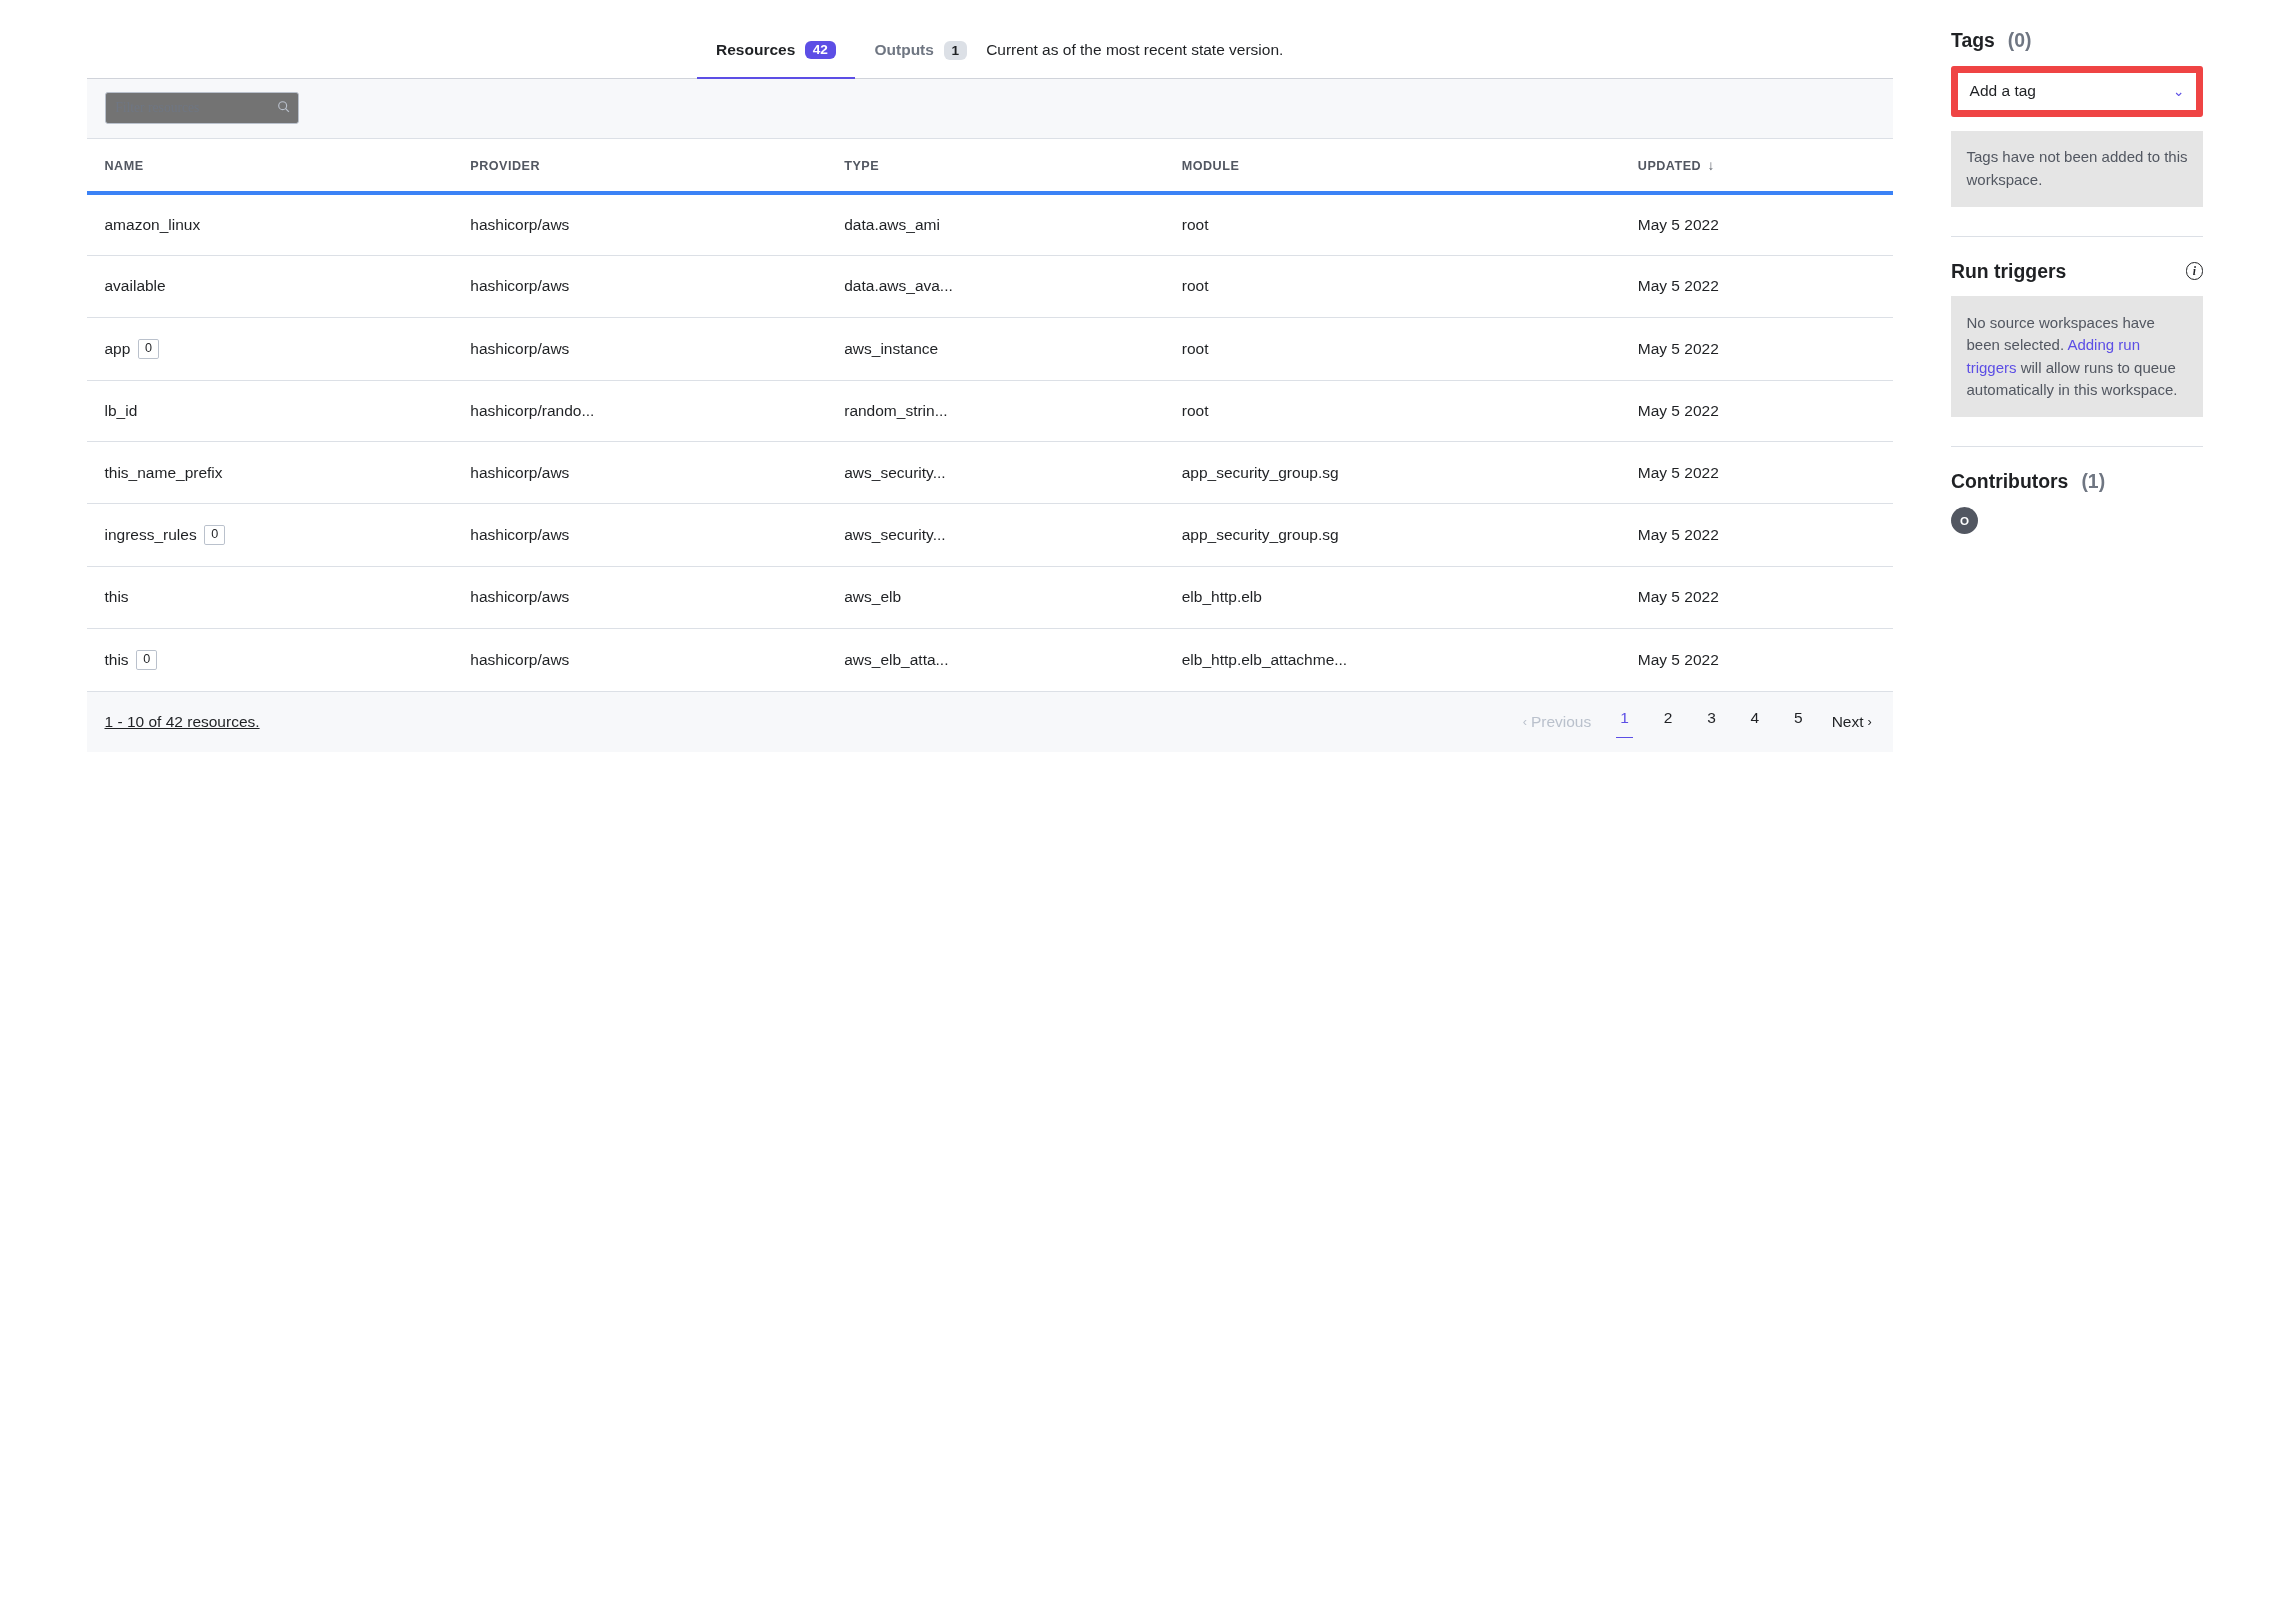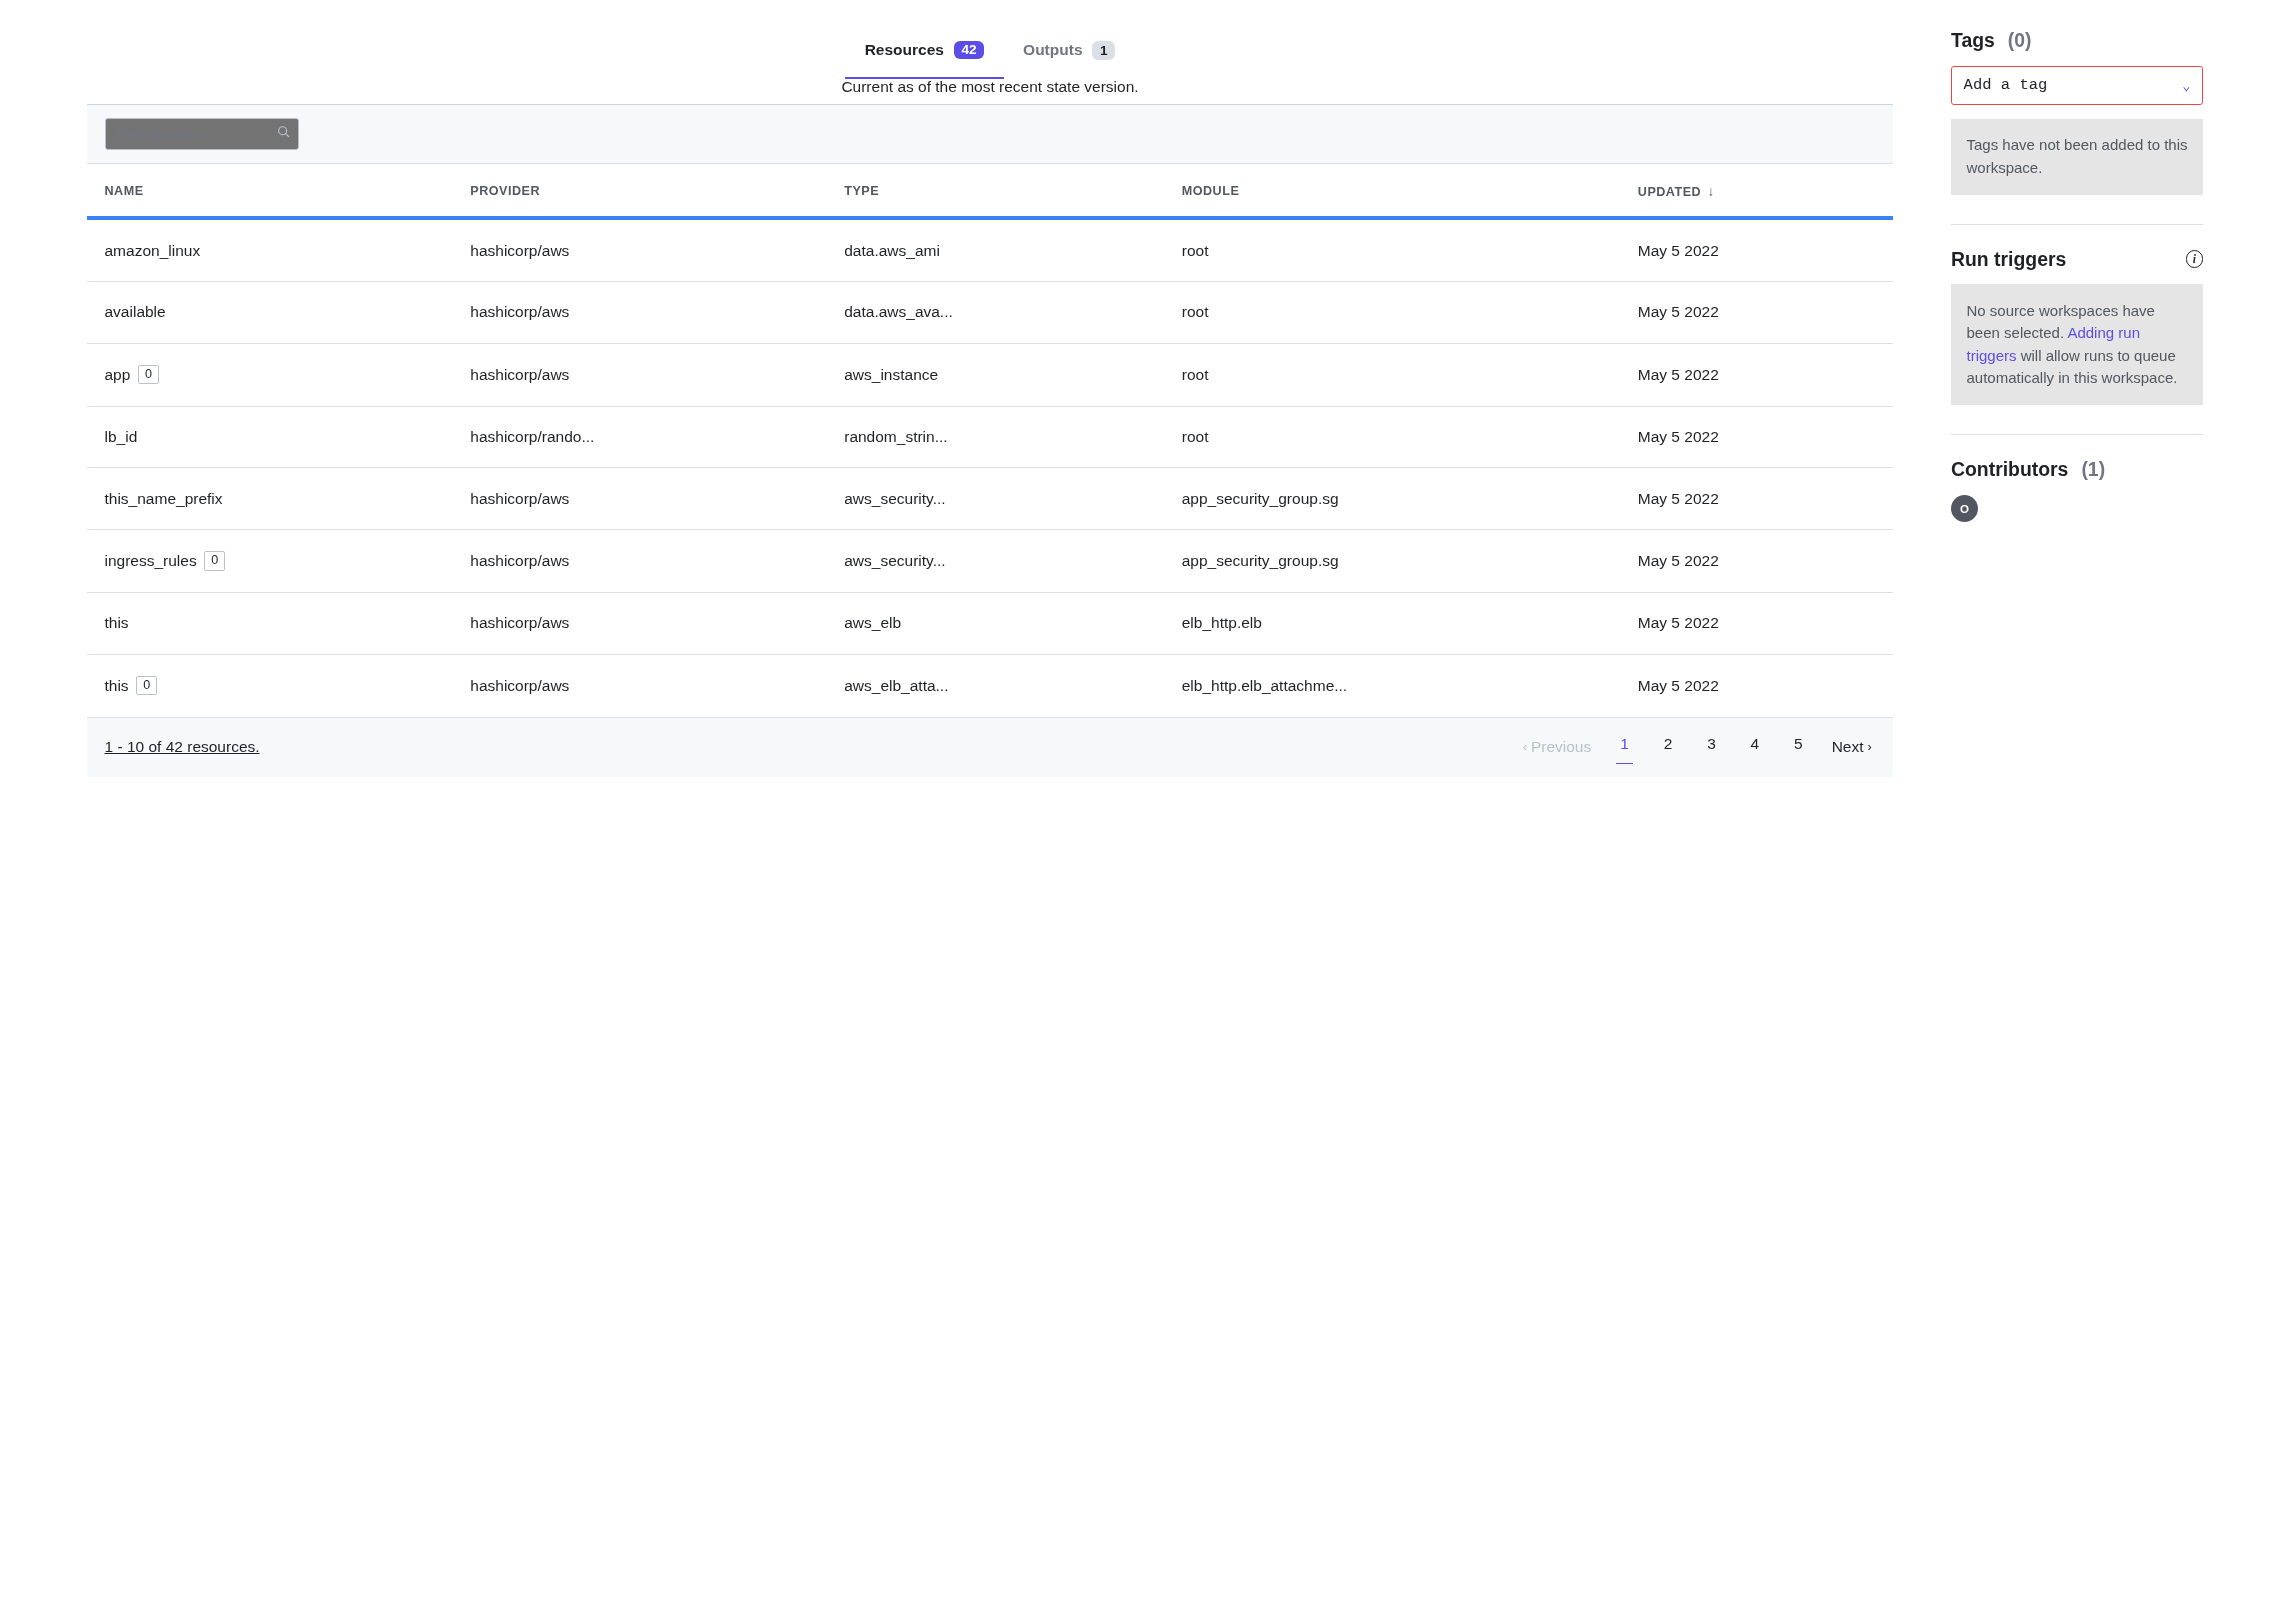--- a/index.html
+++ b/index.html
@@ -17,21 +17,20 @@
     .main { flex: 1; min-width: 0; }
     .sidebar { width: 252px; flex-shrink: 0; }
     
     
     .top-row {
       display: flex;
       justify-content: center;
       align-items: center;
       border-bottom: 1px solid #d0d3da;
       margin-bottom: 0;
-      flex-direction: column;
     }
     .tabs { display: flex; }
     .tab {
       padding: 11.6px 19.4px 17.5px 19.4px;
       display: flex;
       align-items: center;
       gap: 9.7px;
       cursor: pointer;
       color: #6f7682;
       font-weight: 600;
@@ -142,30 +141,29 @@
     .side-section { margin-bottom: 29px; }
     .side-header { display: flex; align-items: center; justify-content: space-between; margin-bottom: 13.6px; }
     .side-title { font-size: 19.4px; font-weight: 700; color: #1f2124; display: flex; align-items: center; gap: 13px; }
     .side-count { color: #6f7682; font-weight: 600; }
     .info-icon {
       width: 17.5px; height: 17.5px; border: 1.5px solid #1f2124; border-radius: 50%;
       display: inline-flex; align-items: center; justify-content: center;
       font-size: 11.6px; font-weight: 700; font-family: serif; font-style: italic;
     }
     .tag-dropdown {
-      border: 1px solid #ef4444;
+      border: 7px solid #ef4444;
       border-radius: 2.9px;
       padding: 9.7px 11.6px;
       font-size: 15.5px;
       display: flex;
       justify-content: space-between;
       align-items: center;
       cursor: pointer;
       margin-bottom: 13.6px;
-      font-family: Liberation Mono, monospace;
     }
     .chevron-down { color: #5c4ee5; font-size: 13.6px; }
     .side-box {
       background: #e5e5e5;
       padding: 15.5px;
       color: #525761;
       font-size: 15px;
       line-height: 1.5;
     }
     .side-box a { color: #5c4ee5; text-decoration: none; }

